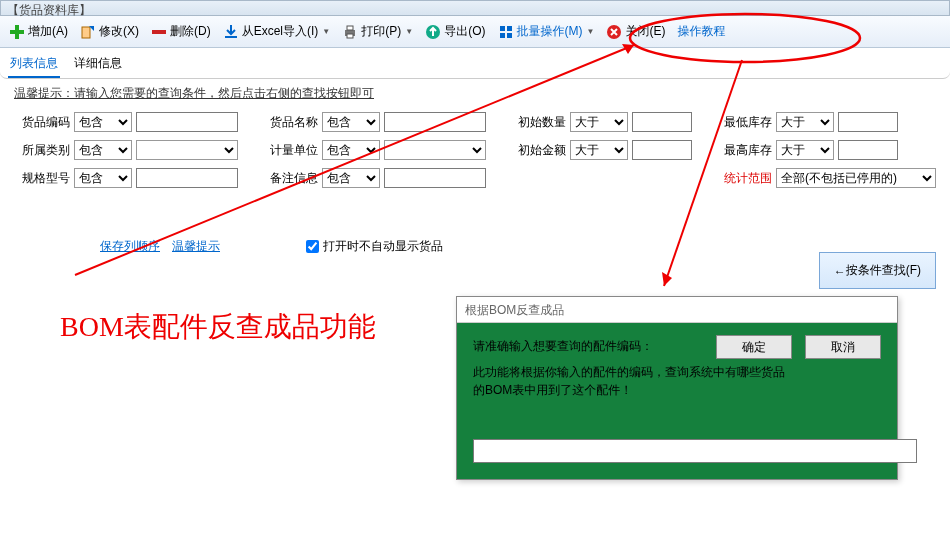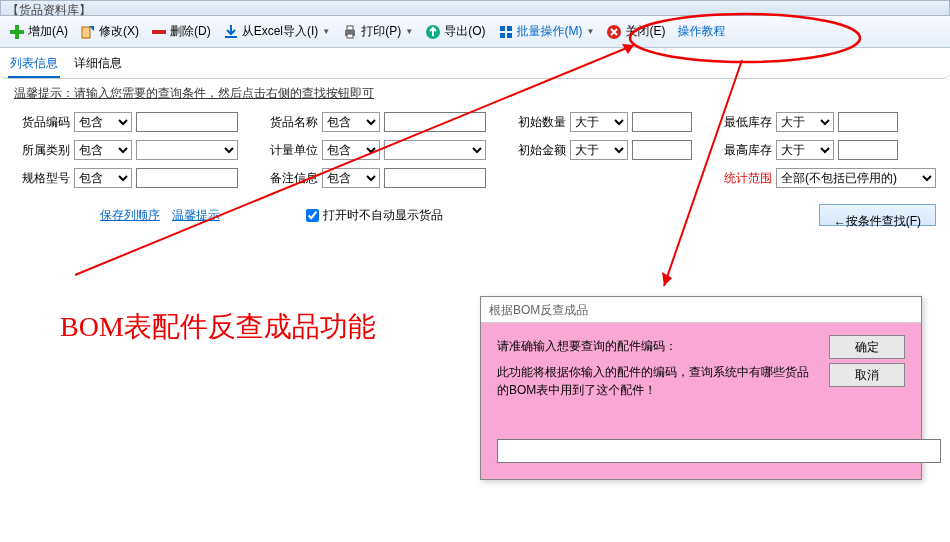--- a/index.html
+++ b/index.html
@@ -21,27 +21,27 @@
 .flabel.red { color: #d00; margin-left: 22px; }
 select { height: 20px; font-size: 12px; border: 1px solid #999; background: #fff; }
 .sel-op { width: 58px; }
 .sel-wide { width: 160px; }
 input.txt { height: 20px; border: 1px solid #7a7a7a; padding: 0 2px; font-size: 12px; width: 102px; }
 .spacer { flex: 0 0 16px; }
 .actionrow { display: flex; align-items: center; padding: 10px 14px 6px 14px; }
 .redtext { color: #d00; }
 .linkblue { color: #0066cc; text-decoration: underline; cursor: pointer; margin: 0 6px; }
 .chk { display: flex; align-items: center; gap: 4px; }
-.btn { border: 1px solid #7aa7d8; background: linear-gradient(#eaf4ff,#d6e8fb); height: 22px; padding: 8px 14px; cursor: pointer; font-size: 12px; }
+.btn { border: 1px solid #7aa7d8; background: linear-gradient(#eaf4ff,#d6e8fb); height: 37px; padding: 8px 14px; cursor: pointer; font-size: 12px; margin-top: 48px; }
 .annotation { position: absolute; left: 60px; top: 280px; font-size: 28px; color: #e00; font-family: SimSun, serif; white-space: nowrap; margin-top: 28px; }
-.dialog { position: absolute; left: 480px; top: 296px; width: 442px; border: 1px solid #888; background: #f9a8d4; box-shadow: 2px 2px 6px rgba(0,0,0,.2); }
+.dialog { position: absolute; left: 456px; top: 296px; width: 442px; border: 1px solid #888; background: #15803d; box-shadow: 2px 2px 6px rgba(0,0,0,.2); }
 .dlg-title { background: #fff; border-bottom: 1px solid #ccc; height: 26px; line-height: 26px; padding-left: 8px; color: #666; }
 .dlg-body { padding: 14px 16px 16px 16px; position: relative; }
 .dlg-text { line-height: 18px; margin-bottom: 8px; width: 320px; }
-.dlg-btns { position: absolute; right: 16px; top: 12px; display: flex; flex-direction: column; gap: 4px; }
+.dlg-btns { position: absolute; right: 16px; top: 12px; display: flex; flex-direction: row; gap: 13px; }
 .dlg-btn { width: 76px; height: 24px; border: 1px solid #888; background: #e8e8e8; cursor: pointer; font-size: 12px; }
 .dlg-input { width: 444px; height: 24px; border: 1px solid #7a7a7a; margin-top: 32px; background: #fff; }
 .svg-overlay { position: absolute; left: 0; top: 0; pointer-events: none; }
 </style>
 </head>
 <body>
 
 <div class="titlebar">【货品资料库】</div>
 
 <div class="toolbar">

